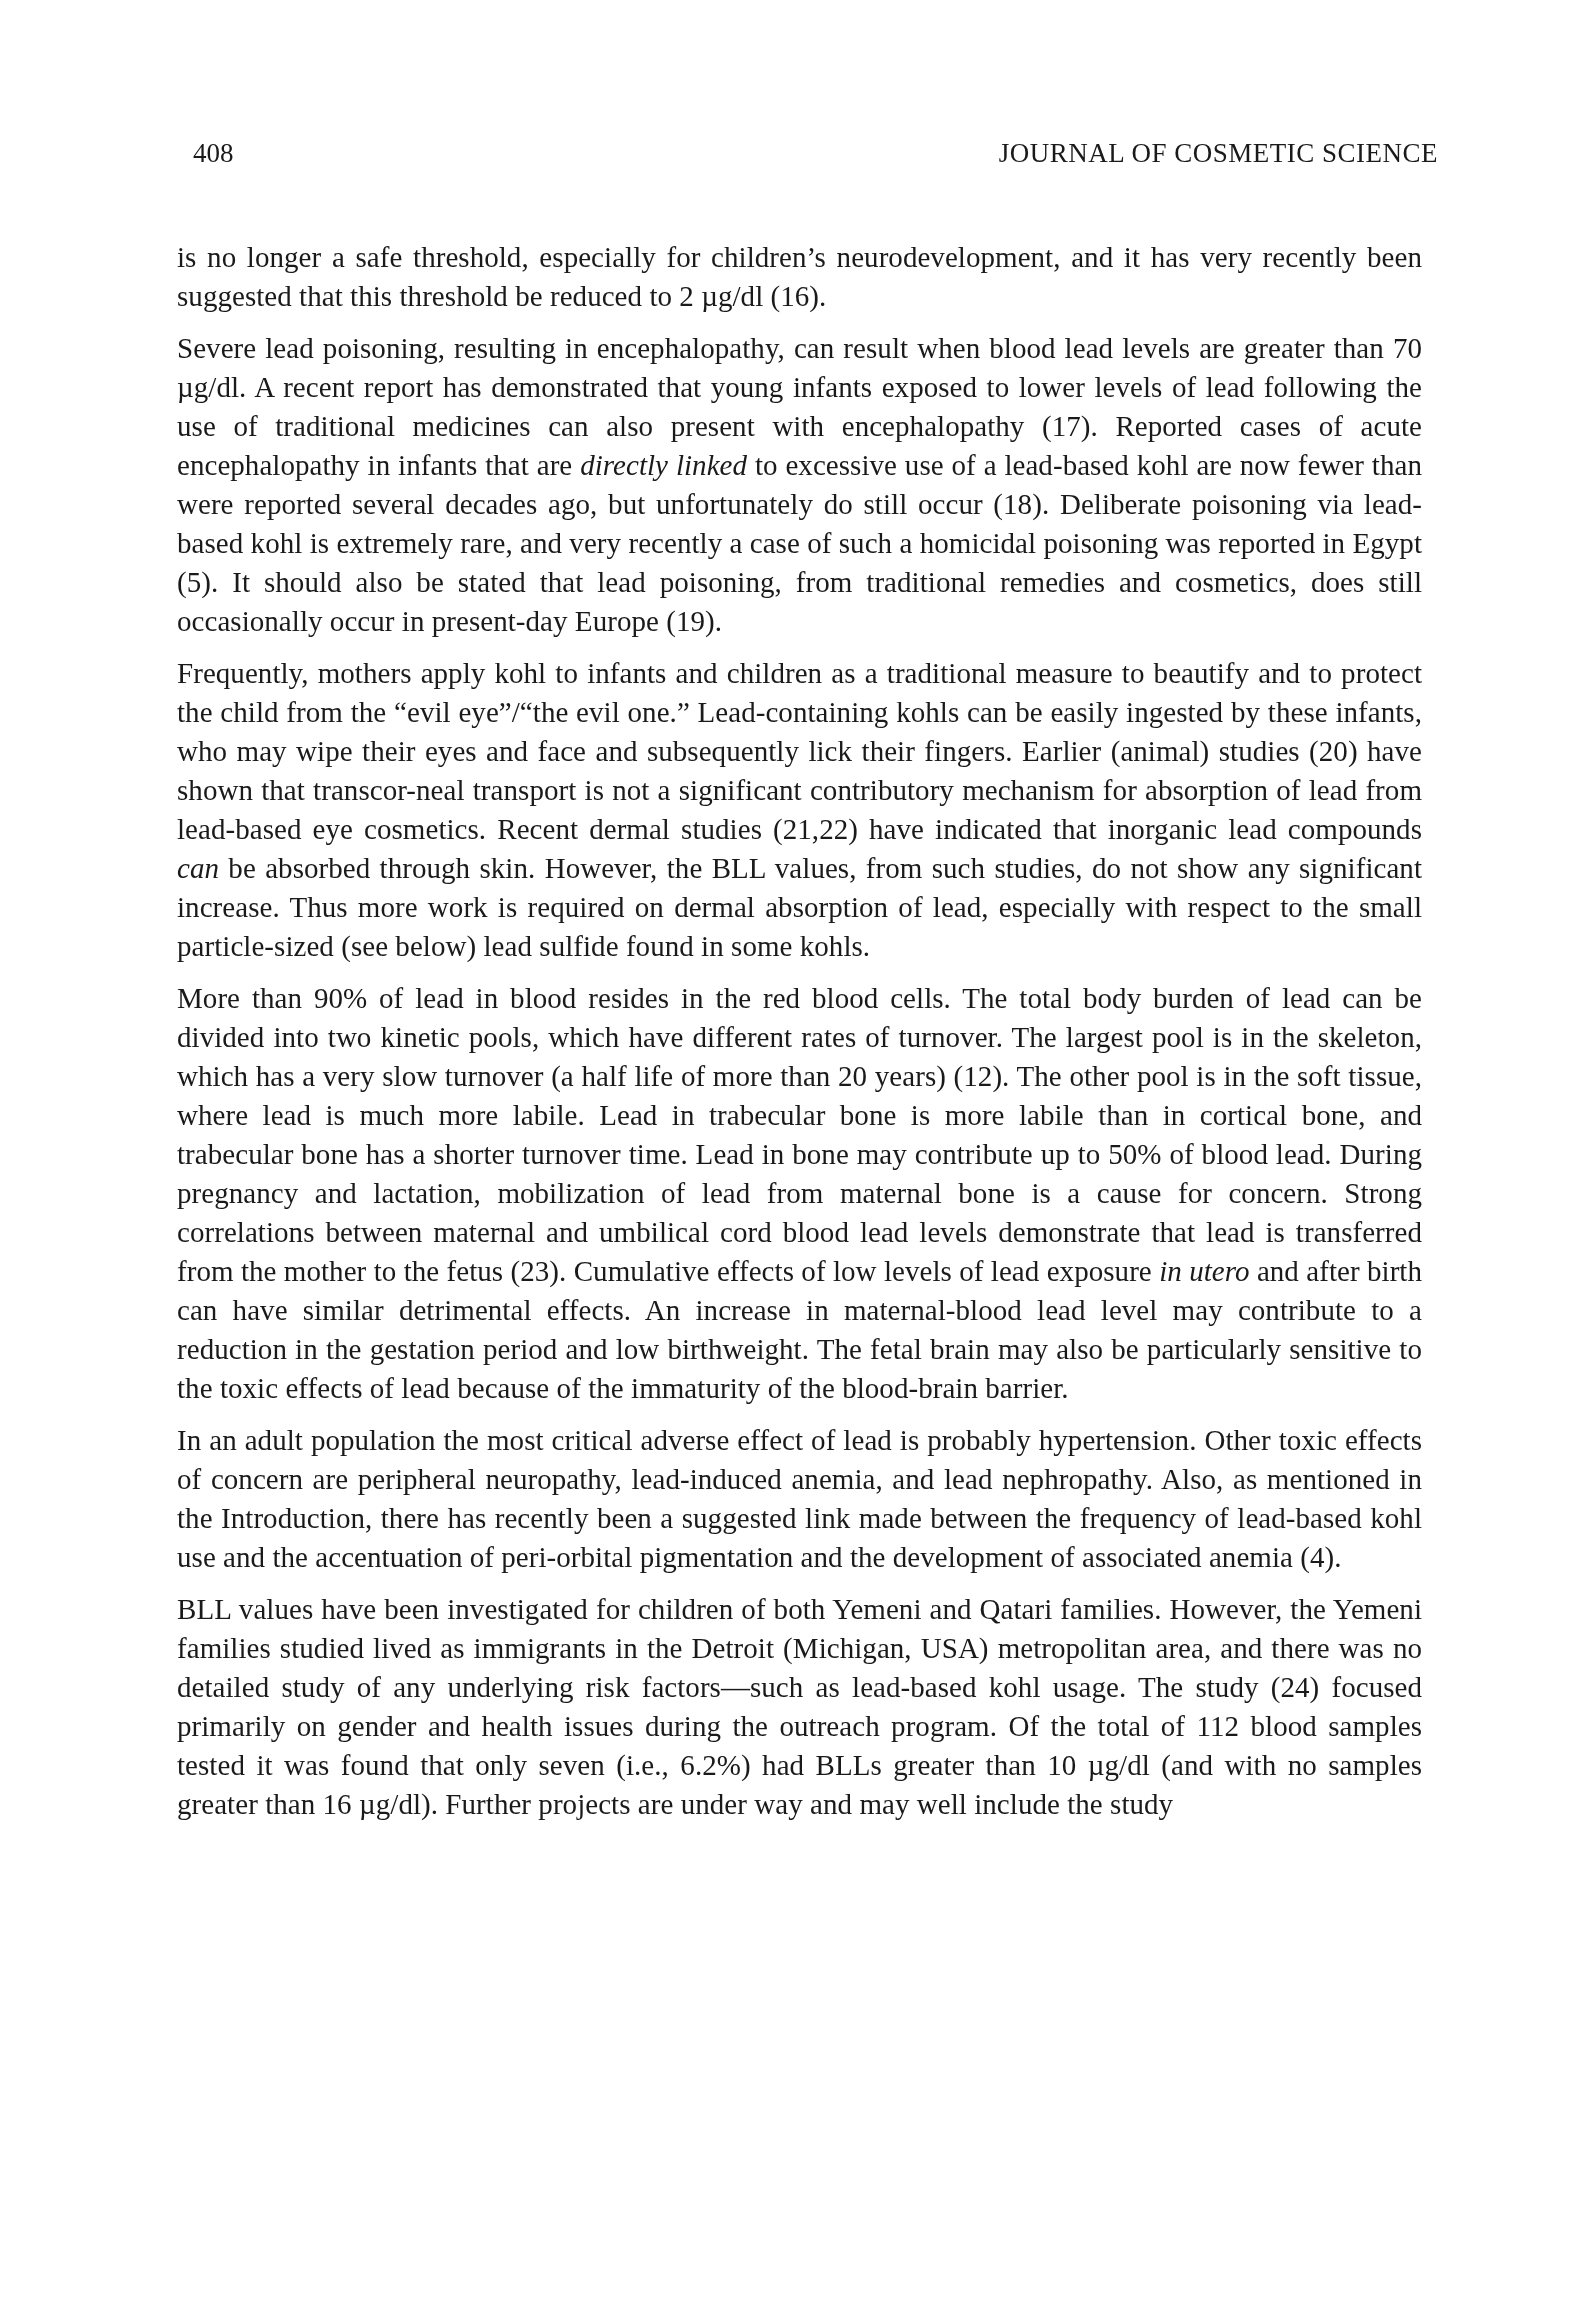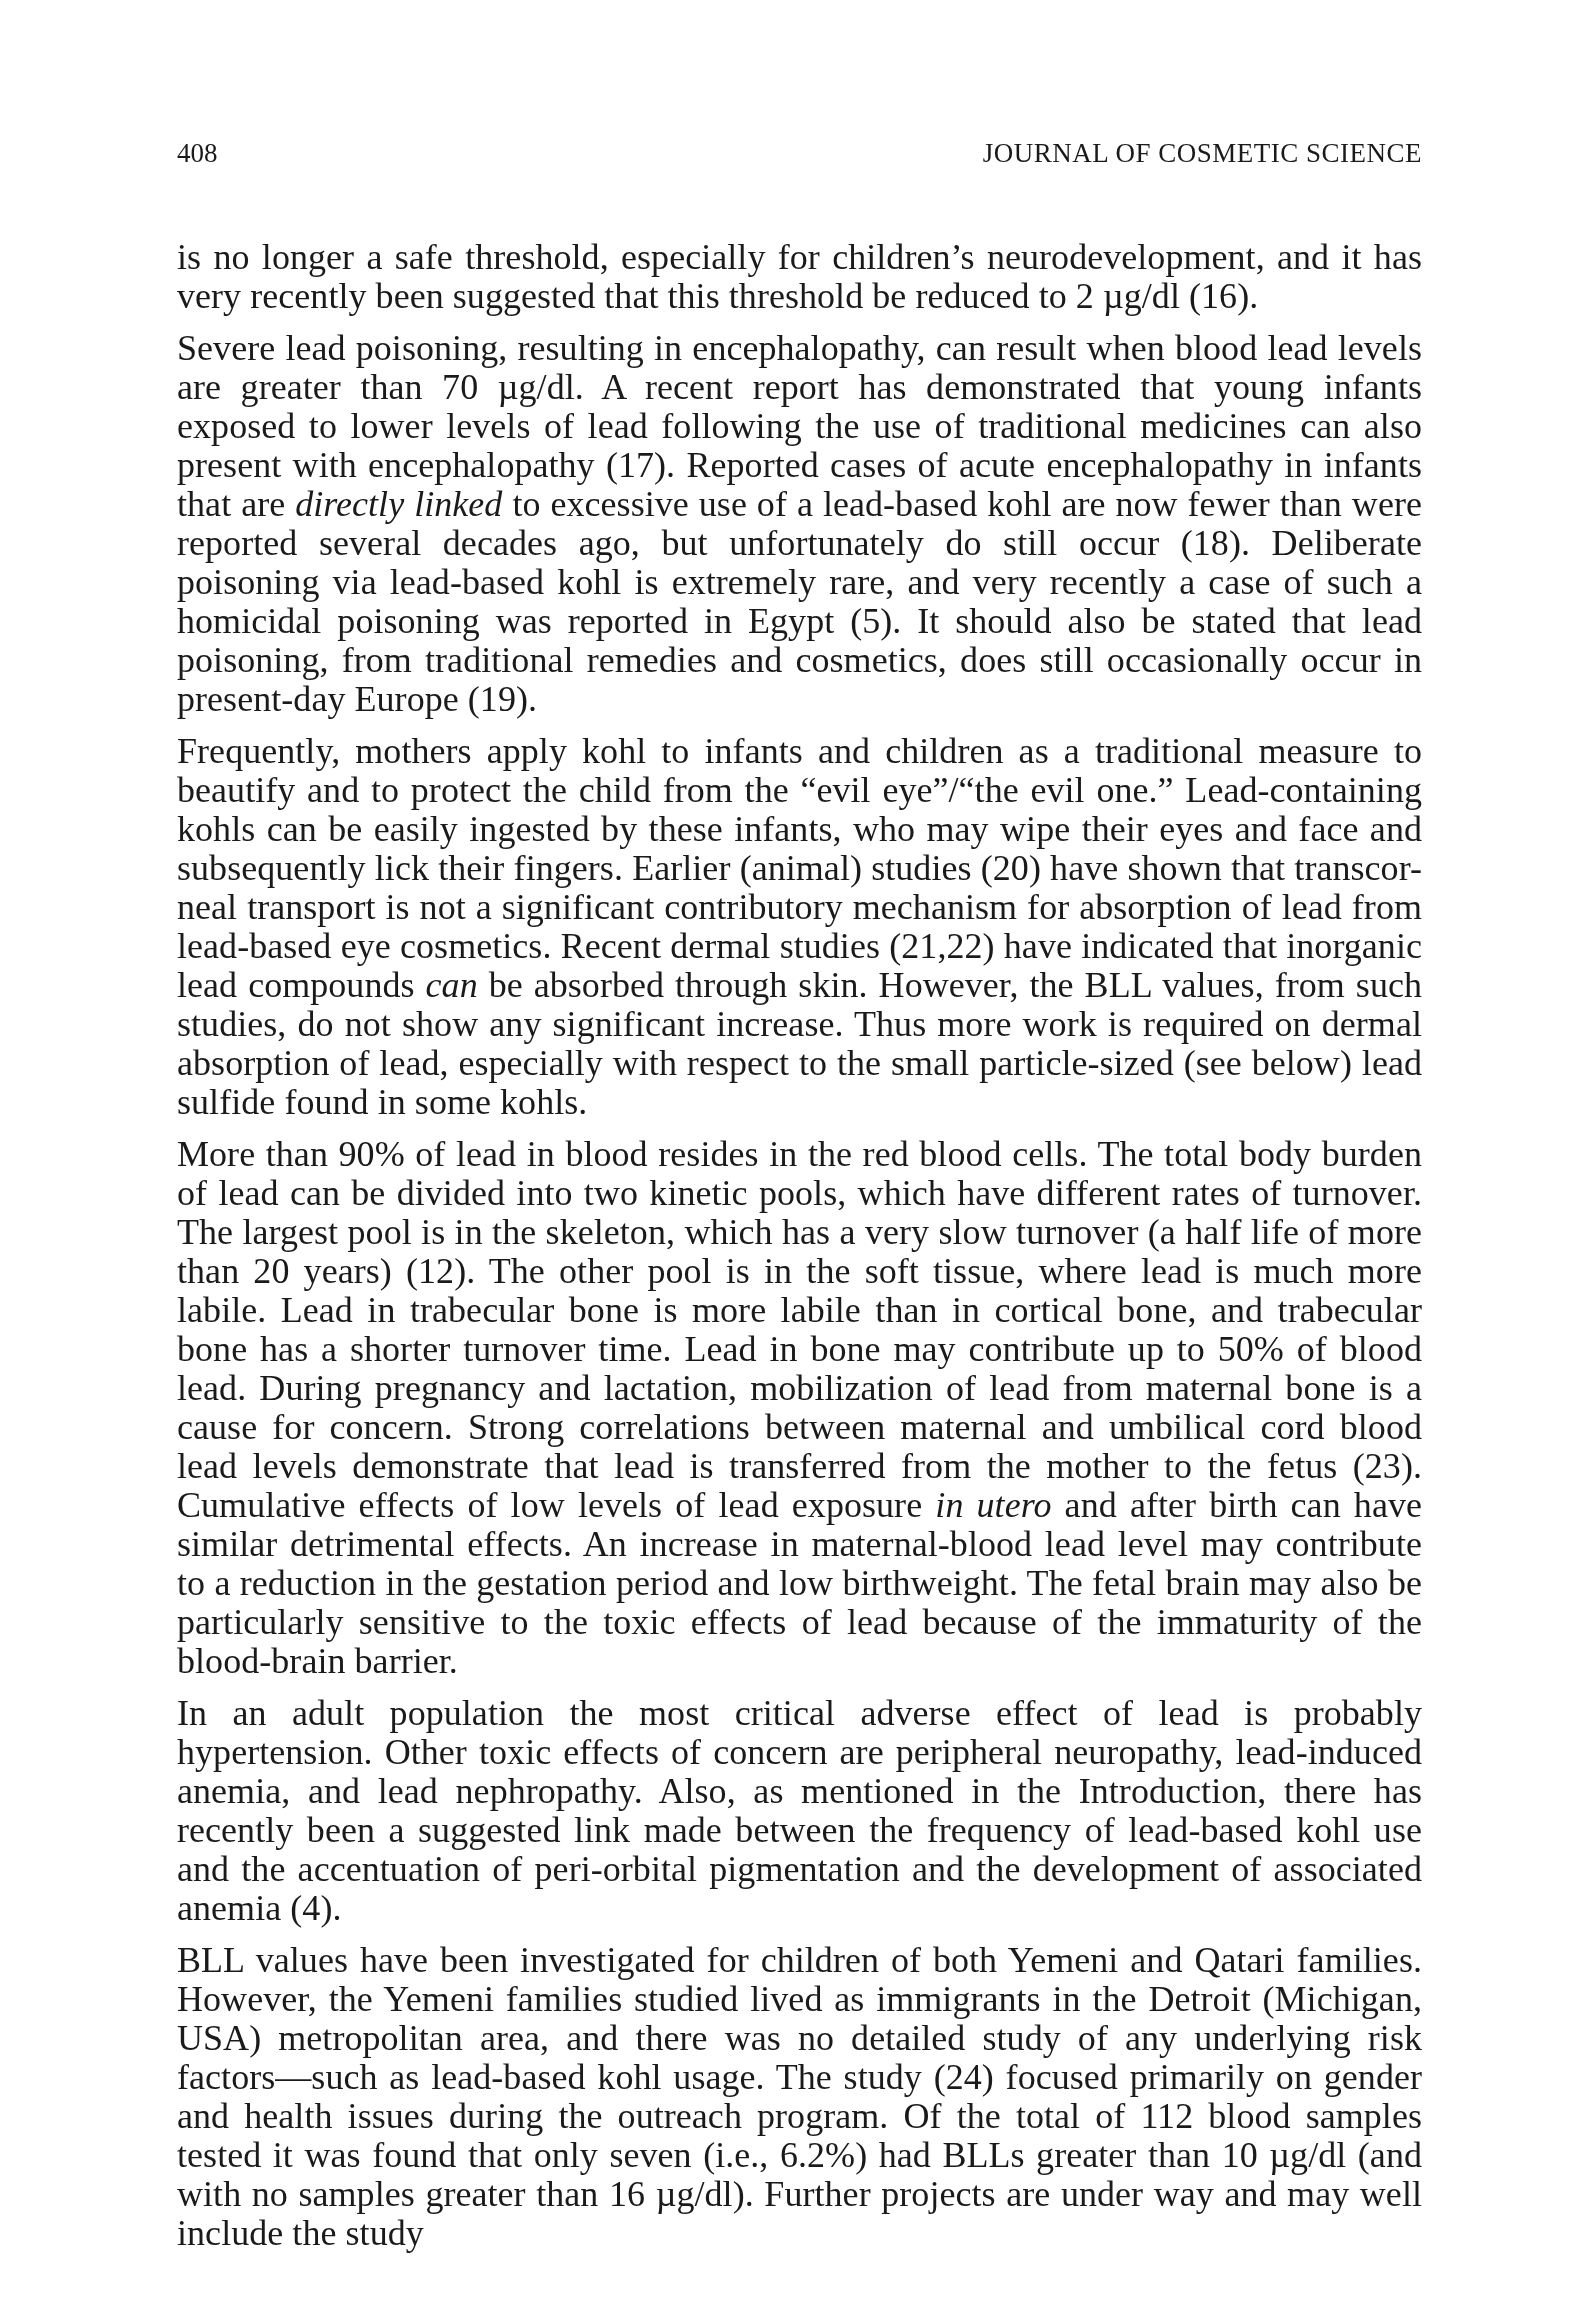--- a/index.html
+++ b/index.html
@@ -3,28 +3,28 @@
 <meta charset="utf-8">
 <style>
   html, body { margin: 0; padding: 0; background: #ffffff; }
   body { width: 1589px; height: 2301px; position: relative; overflow: hidden; }
   .page {
     position: absolute; left: 0; top: 0; width: 1589px; height: 2301px; background: #fff;
     color: #1a1a1a;
     font-family: "Liberation Serif", "DejaVu Serif", serif;
   }
   .running-head {
-    position: absolute; top: 134px; left: 177px; width: 1245px; height: 38px;
+    position: absolute; top: 134px; left: 193px; width: 1245px; height: 38px;
     font-size: 27px; line-height: 38px;
   }
   .page-number { position: absolute; left: 0; top: 0; }
   .journal-title { position: absolute; left: 0; right: 0; top: 0; text-align: right; letter-spacing: 0.5px; }
   .body-text {
     position: absolute; top: 238px; left: 177px; width: 1245px;
-    font-size: 36px; line-height: 39px; text-align: justify; hyphens: manual;
+    font-size: 29px; line-height: 39px; text-align: justify; hyphens: manual;
     letter-spacing: 0.05px; word-spacing: 0px;
   }
   .body-text p { margin: 0 0 13px 0; }
   .body-text em { }
 </style>
 </head>
 <body>
 
 <div class="page">
   <div class="running-head">

